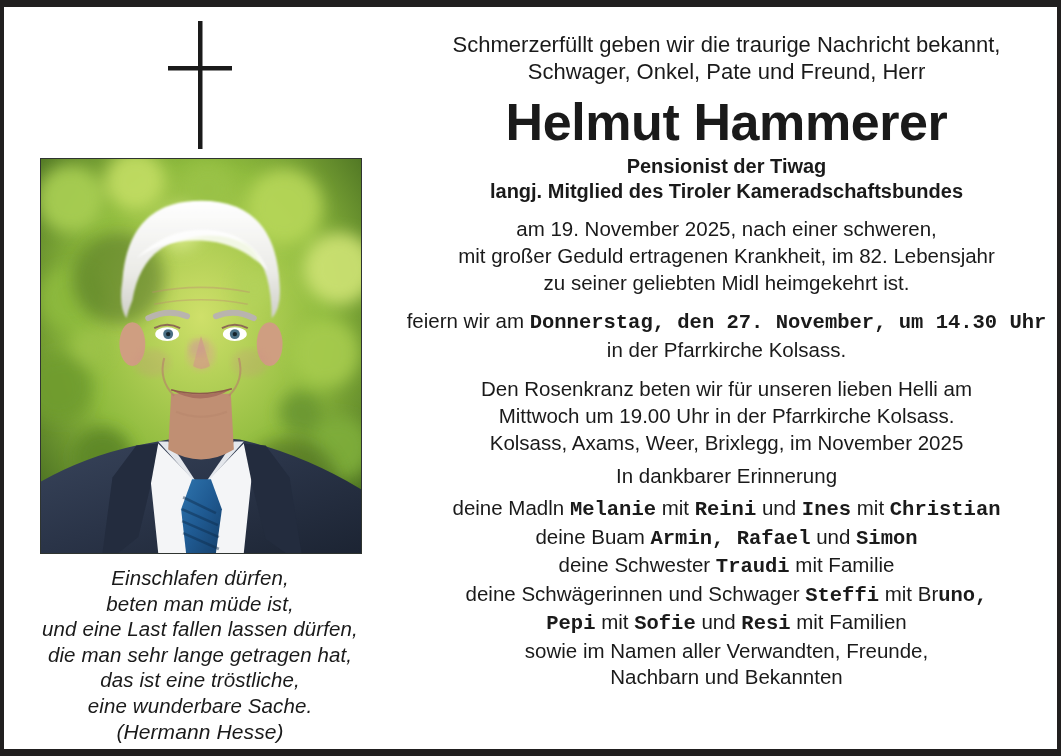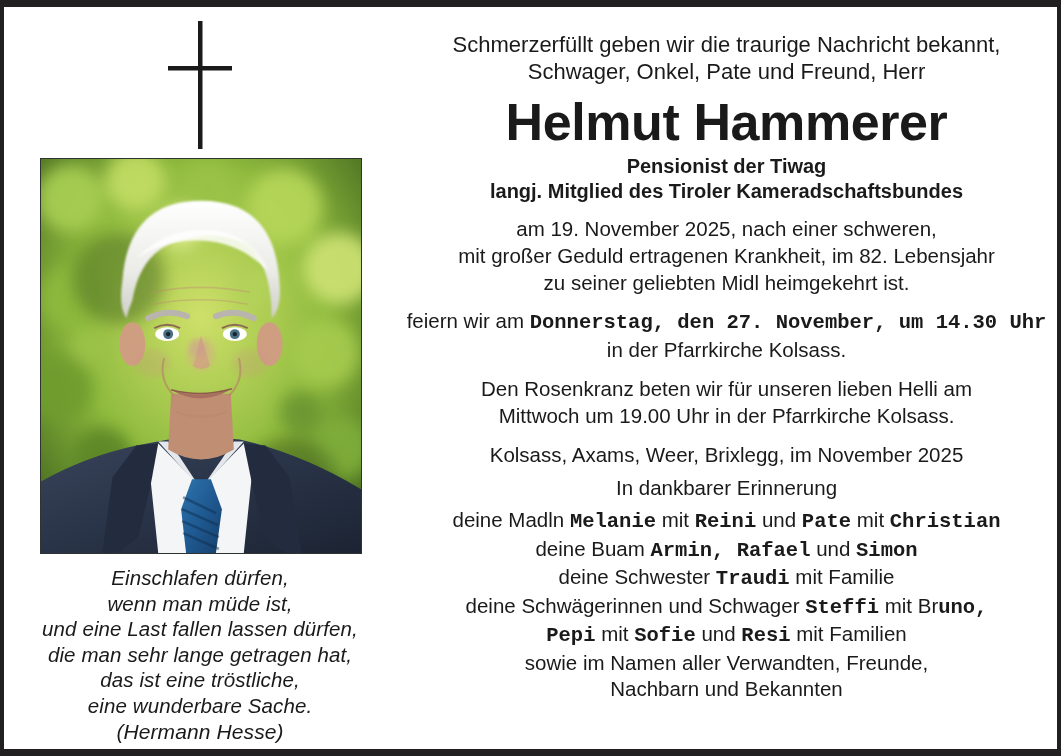--- a/index.html
+++ b/index.html
@@ -122,21 +122,20 @@
     margin-top: 11px;
   }
   .rosary {
     font-size: 20.5px;
     line-height: 27px;
     margin-top: 12px;
   }
   .places {
     font-size: 20.5px;
     line-height: 27px;
-    margin-top: 12px;
   }
   .memory {
     font-size: 20.5px;
     line-height: 27px;
     margin-top: 6px;
   }
   .family {
     font-size: 20.5px;
     line-height: 26.5px;
     margin-top: 6px;
@@ -278,21 +277,21 @@
 
         <g stroke="#bd8c71" stroke-width="1.6" fill="none" opacity="0.4">
           <path d="M112 134 Q161 124 210 134"></path>
           <path d="M114 146 Q161 137 208 146"></path>
         </g>
       </svg>
     </div>
 
     <div id="poem">
       <div>Einschlafen dürfen,</div>
-      <div>wenn man müde ist,</div>
+      <div>beten man müde ist,</div>
       <div>und eine Last fallen lassen dürfen,</div>
       <div>die man sehr lange getragen hat,</div>
       <div>das ist eine tröstliche,</div>
       <div>eine wunderbare Sache.</div>
       <span class="attrib">(Hermann Hesse)</span>
     </div>
   </div>
 
   <div id="right-col">
 
@@ -322,21 +321,21 @@
     <div class="blk rosary">
       <div>Den Rosenkranz beten wir für unseren lieben Helli am</div>
       <div>Mittwoch um 19.00 Uhr in der Pfarrkirche Kolsass.</div>
     </div>
 
     <div class="blk places">Kolsass, Axams, Weer, Brixlegg, im November 2025</div>
 
     <div class="blk memory">In dankbarer Erinnerung</div>
 
     <div class="blk family">
-      <div><span>deine Madln </span><span class="b">Melanie</span><span> mit </span><span class="b">Reini</span><span> und </span><span class="b">Pate</span><span> mit </span><span class="b">Christian</span></div>
+      <div><span>deine Madln </span><span class="b">Melanie</span><span> mit </span><span class="b">Reini</span><span> und </span><span class="b">Ines</span><span> mit </span><span class="b">Christian</span></div>
 
       <div><span>deine Buam </span><span class="b">Armin, Rafael</span><span> und </span><span class="b">Simon</span></div>
 
       <div><span>deine Schwester </span><span class="b">Traudi</span><span> mit Familie</span></div>
 
       <div><span>deine Schwägerinnen und Schwager </span><span class="b">Steffi</span><span> mit Br</span><span class="b">uno,</span></div>
 
       <div><span class="b">Pepi</span><span> mit </span><span class="b">Sofie</span><span> und </span><span class="b">Resi</span><span> mit Familien</span></div>
 
       <div>sowie im Namen aller Verwandten, Freunde,</div>

